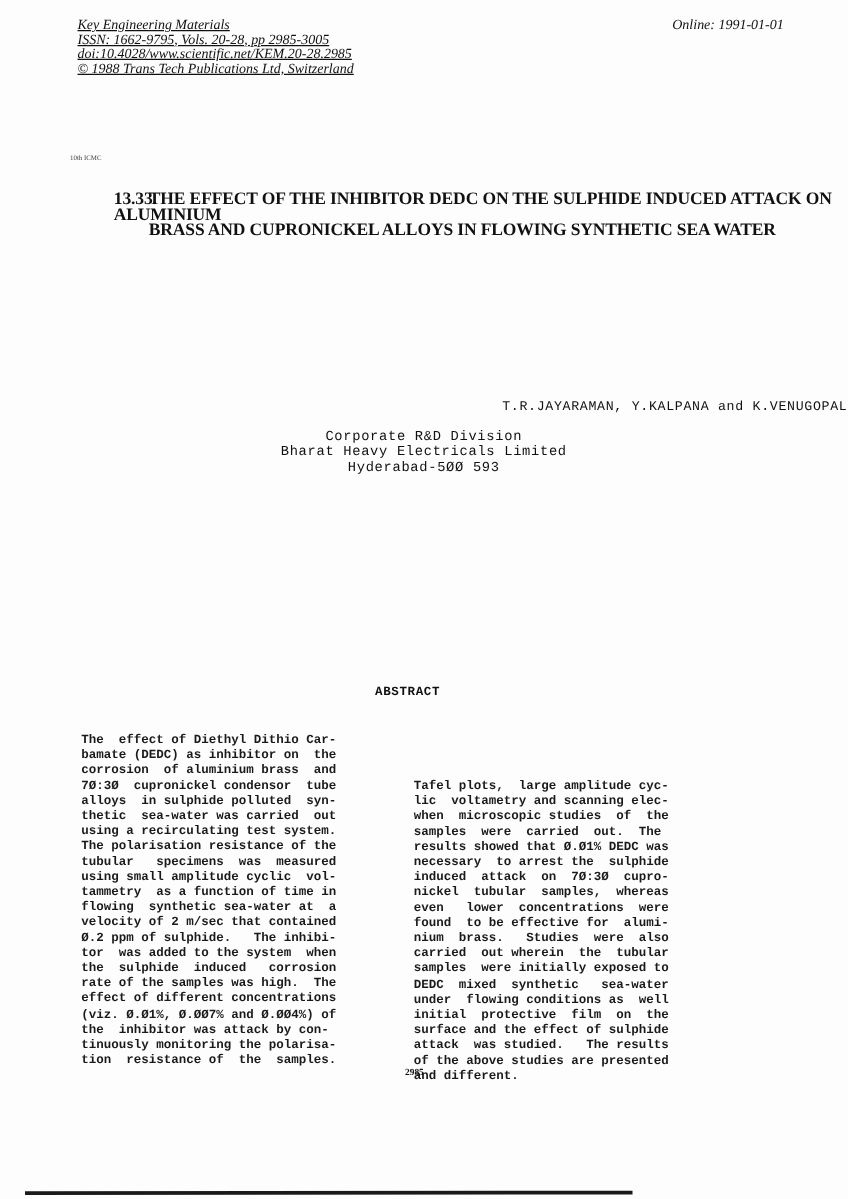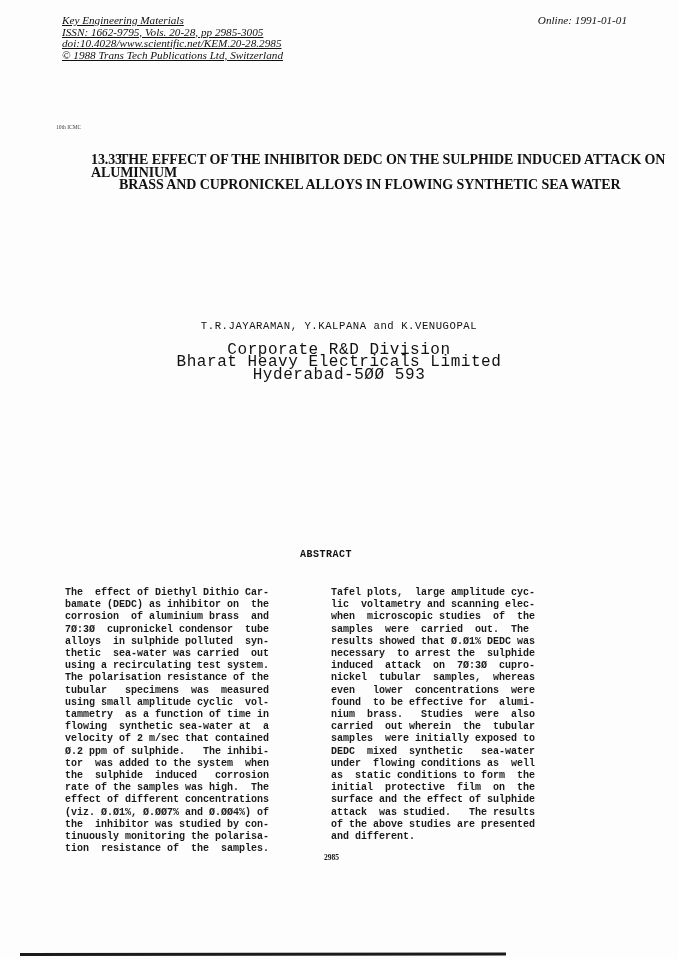--- a/index.html
+++ b/index.html
@@ -9,28 +9,28 @@
     }
     .hdr { position: absolute; font-family: "Liberation Serif", serif; font-style: italic; font-size: 11.2px; line-height: 11.5px; color: #111; }
     .hdr-left { left: 62px; top: 15px; text-decoration: underline; }
     .hdr-right { right: 51px; top: 15px; }
     .hdr div { white-space: nowrap; }
     .conf { position: absolute; left: 56px; top: 124px; font-family: "Liberation Serif", serif; font-size: 5.5px; color: #444; }
     .title { position: absolute; left: 62px; top: 154px; font-family: "Liberation Serif", serif; font-weight: bold; font-size: 14px; line-height: 12.5px; color: #111; letter-spacing: -0.1px; margin-left: 29px; }
     .title .num { display: inline-block; width: 28px; }
     .title .line2 { padding-left: 28px; }
     .mono { font-family: "Liberation Mono", monospace; }
-    .authors { position: absolute; left: 0; width: 678px; top: 320px; text-align: center; font-size: 10.6px; letter-spacing: 0.55px; }
-    .affil { position: absolute; left: 0; width: 678px; top: 344px; text-align: center; font-size: 16px; line-height: 12.3px; letter-spacing: 0.55px; }
+    .authors { position: absolute; left: 0; width: 678px; top: 320px; text-align: right; font-size: 10.6px; letter-spacing: 0.55px; }
+    .affil { position: absolute; left: 0; width: 678px; top: 344px; text-align: center; font-size: 11px; line-height: 12.3px; letter-spacing: 0.55px; }
     .affil div { white-space: pre; }
     .abstract-h { position: absolute; left: 300px; top: 549px; font-size: 10px; font-weight: bold; letter-spacing: 0.5px; }
     .col { position: absolute; top: 587px; font-size: 10px; line-height: 12.2px; font-weight: bold; color: #1a1a1a; }
     .col div { white-space: pre; }
     .col-left { left: 65px; }
-    .col-right { left: 331px; }
+    .col-right { left: 331px; margin-top: 37px; }
     .pgnum { position: absolute; left: 324px; top: 853px; font-family: "Liberation Serif", serif; font-weight: bold; font-size: 7.5px; }
     .rule { position: absolute; left: 20px; top: 953px; width: 486px; height: 3px; background: #1a1a1a; transform: rotate(-0.05deg); transform-origin: left; }
   </style>
 </head>
 <body>
 
 <div class="hdr hdr-left">
   <div>Key Engineering Materials</div>
   <div>ISSN: 1662-9795, Vols. 20-28, pp 2985-3005</div>
   <div>doi:10.4028/www.scientific.net/KEM.20-28.2985</div>
@@ -68,42 +68,41 @@
   <div>using small amplitude cyclic  vol-</div>
   <div>tammetry  as a function of time in</div>
   <div>flowing  synthetic sea-water at  a</div>
   <div>velocity of 2 m/sec that contained</div>
   <div>Ø.2 ppm of sulphide.   The inhibi-</div>
   <div>tor  was added to the system  when</div>
   <div>the  sulphide  induced   corrosion</div>
   <div>rate of the samples was high.  The</div>
   <div>effect of different concentrations</div>
   <div>(viz. Ø.Ø1%, Ø.ØØ7% and Ø.ØØ4%) of</div>
-  <div>the  inhibitor was studied by con-</div>
+  <div>the  inhibitor was attack by con-</div>
   <div>tinuously monitoring the polarisa-</div>
   <div>tion  resistance of  the  samples.</div>
 </div>
 
 <div class="col col-right mono">
   <div>Tafel plots,  large amplitude cyc-</div>
   <div>lic  voltametry and scanning elec-</div>
   <div>when  microscopic studies  of  the</div>
   <div>samples  were  carried  out.  The</div>
   <div>results showed that Ø.Ø1% DEDC was</div>
   <div>necessary  to arrest the  sulphide</div>
   <div>induced  attack  on  7Ø:3Ø  cupro-</div>
   <div>nickel  tubular  samples,  whereas</div>
   <div>even   lower  concentrations  were</div>
   <div>found  to be effective for  alumi-</div>
   <div>nium  brass.   Studies  were  also</div>
   <div>carried  out wherein  the  tubular</div>
   <div>samples  were initially exposed to</div>
   <div>DEDC  mixed  synthetic   sea-water</div>
   <div>under  flowing conditions as  well</div>
-  <div>as  static conditions to form  the</div>
   <div>initial  protective  film  on  the</div>
   <div>surface and the effect of sulphide</div>
   <div>attack  was studied.   The results</div>
   <div>of the above studies are presented</div>
   <div>and different.</div>
 </div>
 
 <div class="pgnum">2985</div>
 
 <div class="rule"></div>

